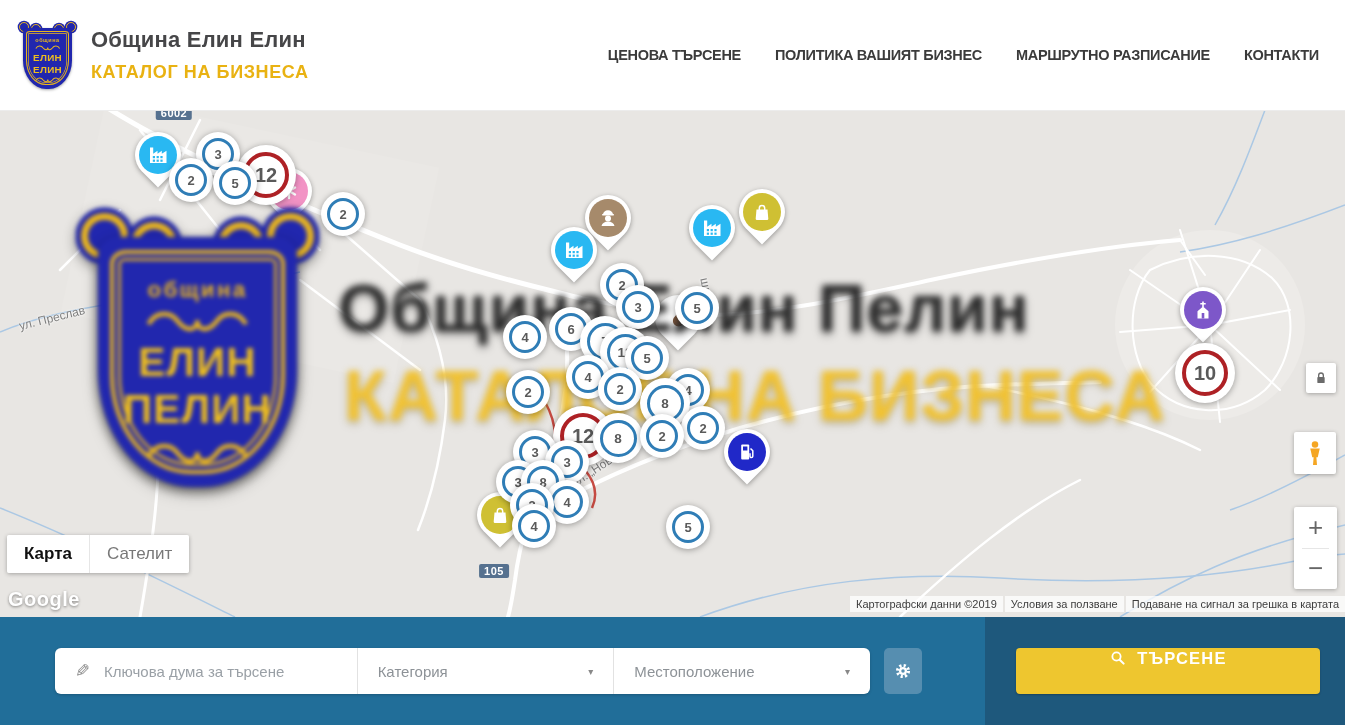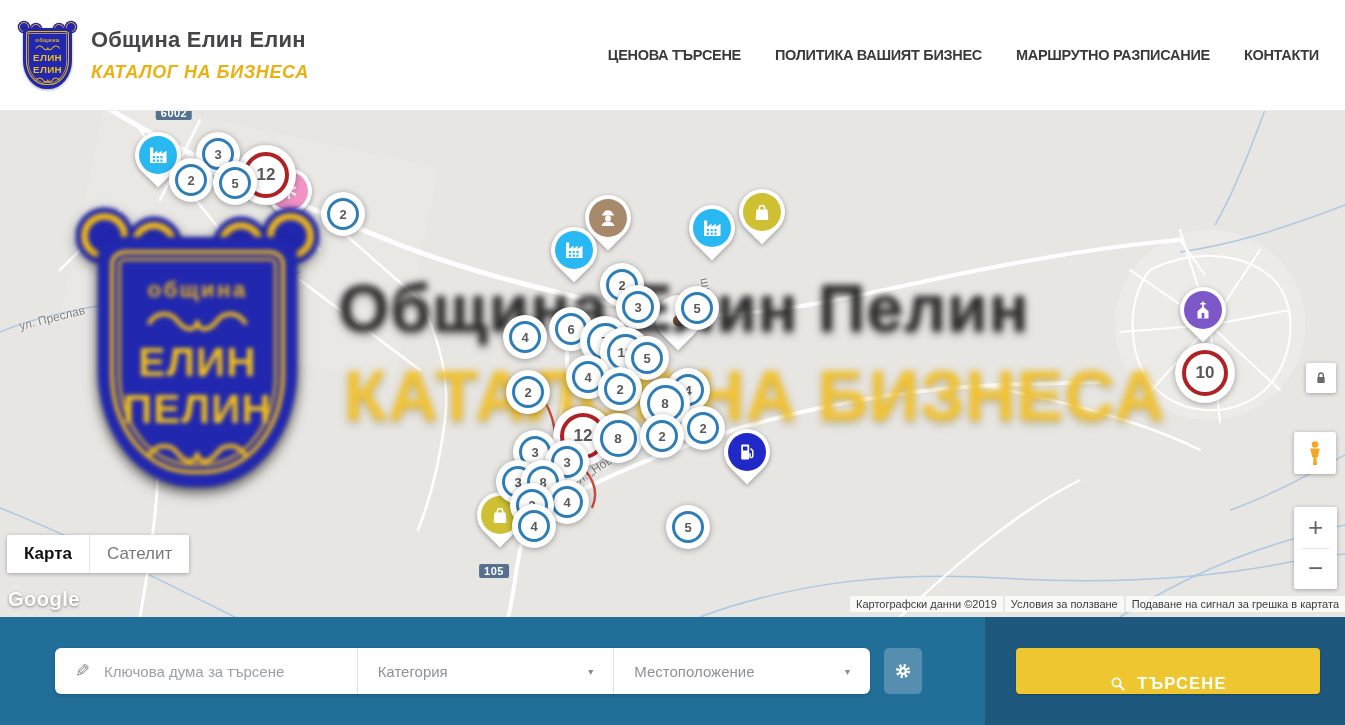--- a/index.html
+++ b/index.html
@@ -3,21 +3,21 @@
 <meta charset="utf-8">
 <style>
   html,body{margin:0;padding:0;}
   body{width:1345px;height:725px;overflow:hidden;font-family:"Liberation Sans",sans-serif;background:#fff;position:relative;}
 
   
   .header{position:absolute;left:0;top:0;width:1345px;height:110px;background:#fff;border-bottom:1px solid #ececec;display:flex;align-items:center;justify-content:space-between;z-index:60;}
   .brand{display:flex;align-items:center;margin-left:20px;cursor:pointer;}
   .brand-text{margin-left:16px;}
   .brand-title{font-size:22px;font-weight:700;color:#464648;letter-spacing:.2px;}
-  .brand-subtitle{font-size:18px;font-weight:700;color:#e9b212;letter-spacing:.6px;margin-top:9px;font-style:italic;}
+  .brand-subtitle{font-size:18px;font-weight:700;color:#e9b212;letter-spacing:.6px;margin-top:9px;}
   .nav{display:flex;align-items:center;margin-right:26px;gap:34px;}
   .nav a{font-size:14.5px;font-weight:700;color:#3b3b3b;text-decoration:none;letter-spacing:-.3px;white-space:nowrap;}
 
   
   .emblem{position:relative;width:5em;height:6.1em;}
   .curl{position:absolute;width:.72em;height:.72em;border-radius:50%;background:#2127ae;border:.16em solid #e8b51e;box-shadow:0 0 0 .12em #2127ae;top:.02em;}
   .curl.c1{left:-.08em}.curl.c2{left:1.02em;top:.22em}.curl.c3{right:1.02em;top:.22em}.curl.c4{right:-.08em}
   .shield{position:absolute;left:.28em;right:.28em;top:.55em;bottom:0;background:#2127ae;border-radius:.45em .45em 2.1em 2.1em / .4em .4em 2.6em 2.6em;box-shadow:0 .08em .25em rgba(0,0,0,.35);}
   .shield-border{position:absolute;left:.28em;right:.28em;top:.3em;bottom:.28em;border:.1em solid #e8b51e;box-shadow:inset 0 0 0 .09em #2127ae,inset 0 0 0 .15em #e8b51e;border-radius:.35em .35em 1.8em 1.8em / .3em .3em 2.2em 2.2em;display:flex;flex-direction:column;align-items:center;padding-top:.5em;box-sizing:border-box;}
   .em-top{font-size:.5em;color:#e8b51e;font-weight:700;letter-spacing:.1em;}
@@ -32,21 +32,21 @@
   .labels-layer{z-index:3}.pins-layer{z-index:8}.clusters-layer{z-index:16}
 
   .road-shield{position:absolute;transform:translate(-50%,-50%);background:#56718f;color:#fff;font-size:11px;font-weight:700;padding:1px 5px;border-radius:2px;letter-spacing:.5px;}
   .street-name{position:absolute;transform:translate(-50%,-50%);color:#7e7e7e;font-size:12px;white-space:nowrap;text-shadow:0 0 2px #fff,0 0 3px #fff;}
 
   .cluster{position:absolute;transform:translate(-50%,-50%);background:#fff;border-radius:50%;box-shadow:0 1px 6px rgba(0,0,0,.35);display:flex;align-items:center;justify-content:center;pointer-events:auto;cursor:pointer;}
   .cluster.s{width:44px;height:44px}.cluster.m{width:50px;height:50px}.cluster.l{width:60px;height:60px}
   .cluster-ring{border-radius:50%;background:#fff;display:flex;align-items:center;justify-content:center;font-weight:700;color:#5a5a5a;}
   .cluster.s .cluster-ring{width:26px;height:26px;border:3px solid #2f7db6;font-size:13px;}
   .cluster.m .cluster-ring{width:31px;height:31px;border:3px solid #2f7db6;font-size:13.5px;}
-  .cluster.l .cluster-ring{width:38px;height:38px;border:4px solid #737373;font-size:17px;}
+  .cluster.l .cluster-ring{width:38px;height:38px;border:4px solid #737373;font-size:20px;}
   .cluster.red .cluster-ring{border-color:#ae2125;}
 
   .pin{position:absolute;width:46px;height:46px;margin:-23px 0 0 -23px;border-radius:50% 50% 50% 0;transform:rotate(-45deg);background:#fff;box-shadow:-1px 1px 5px rgba(0,0,0,.35);pointer-events:auto;cursor:pointer;}
   .pin-inner{position:absolute;inset:4px;border-radius:50%;transform:rotate(45deg);display:flex;align-items:center;justify-content:center;}
   .pin-inner svg{width:24px;height:24px;}
 
   .wm-title{position:absolute;left:338px;top:160px;font-size:66px;font-weight:700;color:#2e2e2e;white-space:nowrap;letter-spacing:1px;filter:blur(3px);text-shadow:0 3px 6px rgba(0,0,0,.45);z-index:12;}
   .wm-subtitle{position:absolute;left:344px;top:246px;font-size:70px;font-weight:700;color:#f1c232;white-space:nowrap;letter-spacing:1px;filter:blur(3px);text-shadow:0 3px 6px rgba(90,70,0,.4);z-index:12;}
   .wm-emblem{position:absolute;left:85px;top:102px;z-index:22;font-size:45px;filter:blur(2.2px) drop-shadow(0 4px 6px rgba(0,0,0,.45));}
 
@@ -75,21 +75,21 @@
   .sg-select{cursor:pointer;}
   .sg-cat{width:256px;border-right:1px solid #e2e2e2;}
   .sg-loc{width:256px;}
   .pencil-icon{color:#8a8a8a;font-size:18px;margin:0 12px 0 20px;transform:scaleX(-1);}
   .sg-keyword input{border:none;outline:none;flex:1;font-family:"Liberation Sans",sans-serif;font-size:15px;color:#444;background:transparent;min-width:0;}
   .sg-keyword input::placeholder{color:#9aa0a6;}
   .sg-label{font-size:15px;color:#8d9297;margin-left:20px;}
   .sg-caret{position:absolute;right:20px;color:#888;font-size:10px;}
   .gear-btn{position:absolute;left:884px;top:31px;width:38px;height:46px;background:#568eb0;border:none;border-radius:5px;cursor:pointer;display:flex;align-items:center;justify-content:center;}
   .gear-btn svg{width:22px;height:22px;}
-  .search-btn{position:absolute;left:31px;top:31px;width:304px;height:46px;background:#eec62f;border:none;border-radius:4px;cursor:pointer;display:flex;align-items:flex-end;justify-content:center;gap:10px;box-shadow:0 1px 2px rgba(0,0,0,.25);}
+  .search-btn{position:absolute;left:31px;top:31px;width:304px;height:46px;background:#eec62f;border:none;border-radius:4px;cursor:pointer;display:flex;align-items:flex-start;justify-content:center;gap:10px;box-shadow:0 1px 2px rgba(0,0,0,.25);}
   .search-btn span{color:#fff;font-size:16.5px;font-weight:700;letter-spacing:1.2px;}
   .search-btn svg{width:18px;height:18px;}
 </style>
 </head>
 <body>
 
 <div class="header">
   <div class="brand">
     <div class="logo-emblem">
         <div class="emblem">

